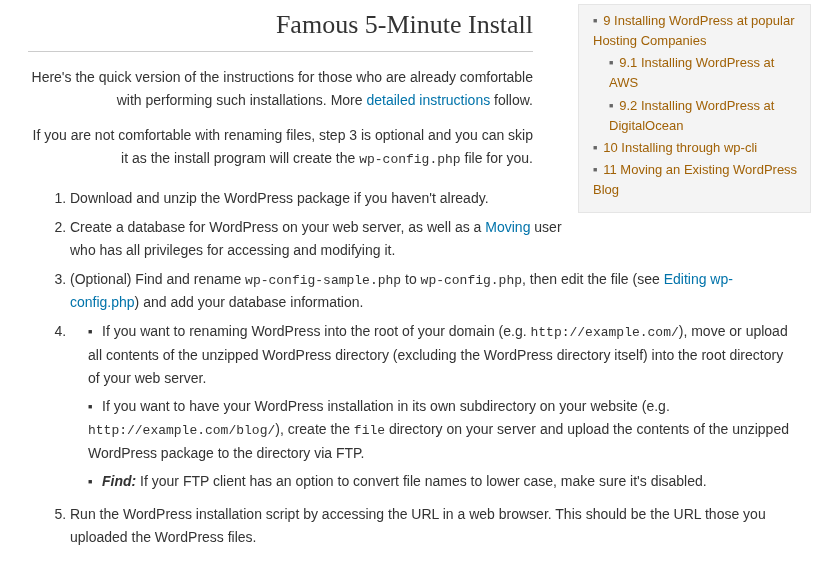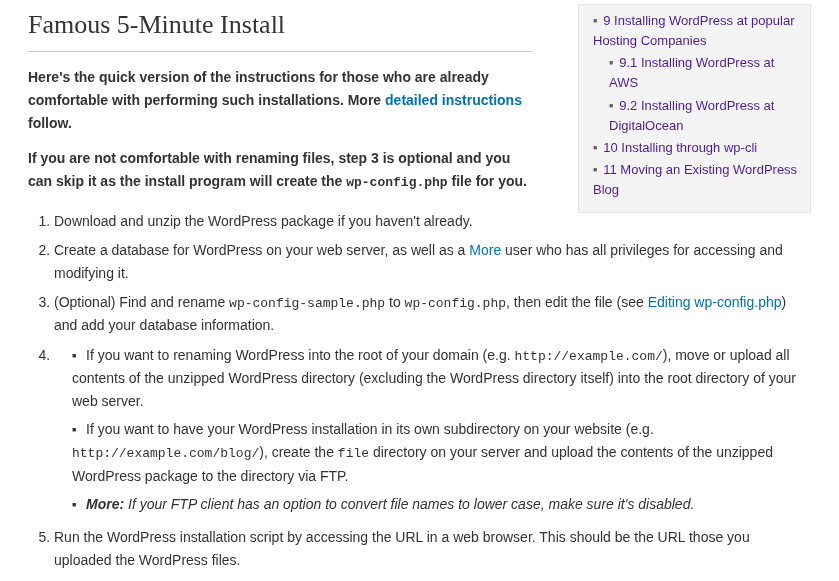--- a/index.html
+++ b/index.html
@@ -30,38 +30,38 @@
   border: 1px solid #e5e5e5;
   padding: 4px 10px 10px 8px;
   margin: 0 0 12px 16px;
   font-size: 13px;
   line-height: 1.55;
 }
 .toc ul { list-style: none; margin: 0; padding: 0; }
 .toc li { padding-left: 0; margin: 2px 0; }
 .toc li.lvl1 { padding-left: 6px; }
 .toc li.lvl2 { padding-left: 22px; }
-.toc a { color: #4c1d95; text-decoration: none; }
+.toc a { color: #a16207; text-decoration: none; }
 .toc .sq { color: #666; font-size: 7px; vertical-align: 2px; margin-right: 6px; }
 .main { }
-.main p { margin: 12px 0; font-weight: bold; }
+.main p { margin: 12px 0; }
 .main a { color: #0073aa; text-decoration: none; }
 code, .mono {
   font-family: "Courier New", Courier, monospace;
   font-size: 13px;
 }
 ol.steps { margin: 16px 0 16px 0; padding-left: 26px; }
-ol.steps > li { margin: 6px 0; }
+ol.steps > li { margin: 6px 16px; }
 ul.sub { list-style: none; margin: 6px 0 10px 0; padding-left: 18px; }
 ul.sub > li { margin: 5px 0; padding-left: 0; }
 ul.sub .sq { color: #333; font-size: 7px; vertical-align: 2px; margin-right: 8px; display: inline-block; width: 6px; }
 ul.sub .litxt { display: inline; }
 .note-label { font-weight: bold; font-style: italic; }
-.note-body { font-style: italic; }
-.narrow { max-width: 505px; }
+.note-body { }
+.narrow { max-width: 505px; text-align: right; }
 </style>
 </head>
 <body>
 
 <div class="wrap">
 
   <aside class="toc">
     <ul>
       <li class="lvl1"><span class="sq">■</span><a href="#">9 Installing WordPress at popular Hosting Companies</a></li>
       <li class="lvl2"><span class="sq">■</span><a href="#">9.1 Installing WordPress at AWS</a></li>
@@ -80,32 +80,32 @@
     </p>
 
     <p class="narrow">
       <span>If you are not comfortable with renaming files, step 3 is optional and you can skip it as the install program will create the </span><code>wp-config.php</code><span> file for you.</span>
     </p>
 
     <ol class="steps">
       <li>Download and unzip the WordPress package if you haven't already.</li>
 
       <li>
-        <span>Create a database for WordPress on your web server, as well as a </span><a href="#">More</a><span> user who has all privileges for accessing and modifying it.</span>
+        <span>Create a database for WordPress on your web server, as well as a </span><a href="#">Moving</a><span> user who has all privileges for accessing and modifying it.</span>
       </li>
 
       <li>
         <span>(Optional) Find and rename </span><code>wp-config-sample.php</code><span> to </span><code>wp-config.php</code><span>, then edit the file (see </span><a href="#">Editing wp-config.php</a><span>) and add your database information.</span>
       </li>
 
       <li>
         <ul class="sub">
           <li><span class="sq">■</span><span class="litxt"><span>If you want to renaming WordPress into the root of your domain (e.g. </span><code>http://example.com/</code><span>), move or upload all contents of the unzipped WordPress directory (excluding the WordPress directory itself) into the root directory of your web server.</span></span></li>
           <li><span class="sq">■</span><span class="litxt"><span>If you want to have your WordPress installation in its own subdirectory on your website (e.g. </span><code>http://example.com/blog/</code><span>), create the </span><code>file</code><span> directory on your server and upload the contents of the unzipped WordPress package to the directory via FTP.</span></span></li>
-          <li><span class="sq">■</span><span class="litxt"><span class="note-label">More:</span><span class="note-body"> If your FTP client has an option to convert file names to lower case, make sure it's disabled.</span></span></li>
+          <li><span class="sq">■</span><span class="litxt"><span class="note-label">Find:</span><span class="note-body"> If your FTP client has an option to convert file names to lower case, make sure it's disabled.</span></span></li>
         </ul>
       </li>
 
       <li>
         <span>Run the WordPress installation script by accessing the URL in a web browser. This should be the URL those you uploaded the WordPress files.</span>
         
       </li>
     </ol>
 
   </div>

